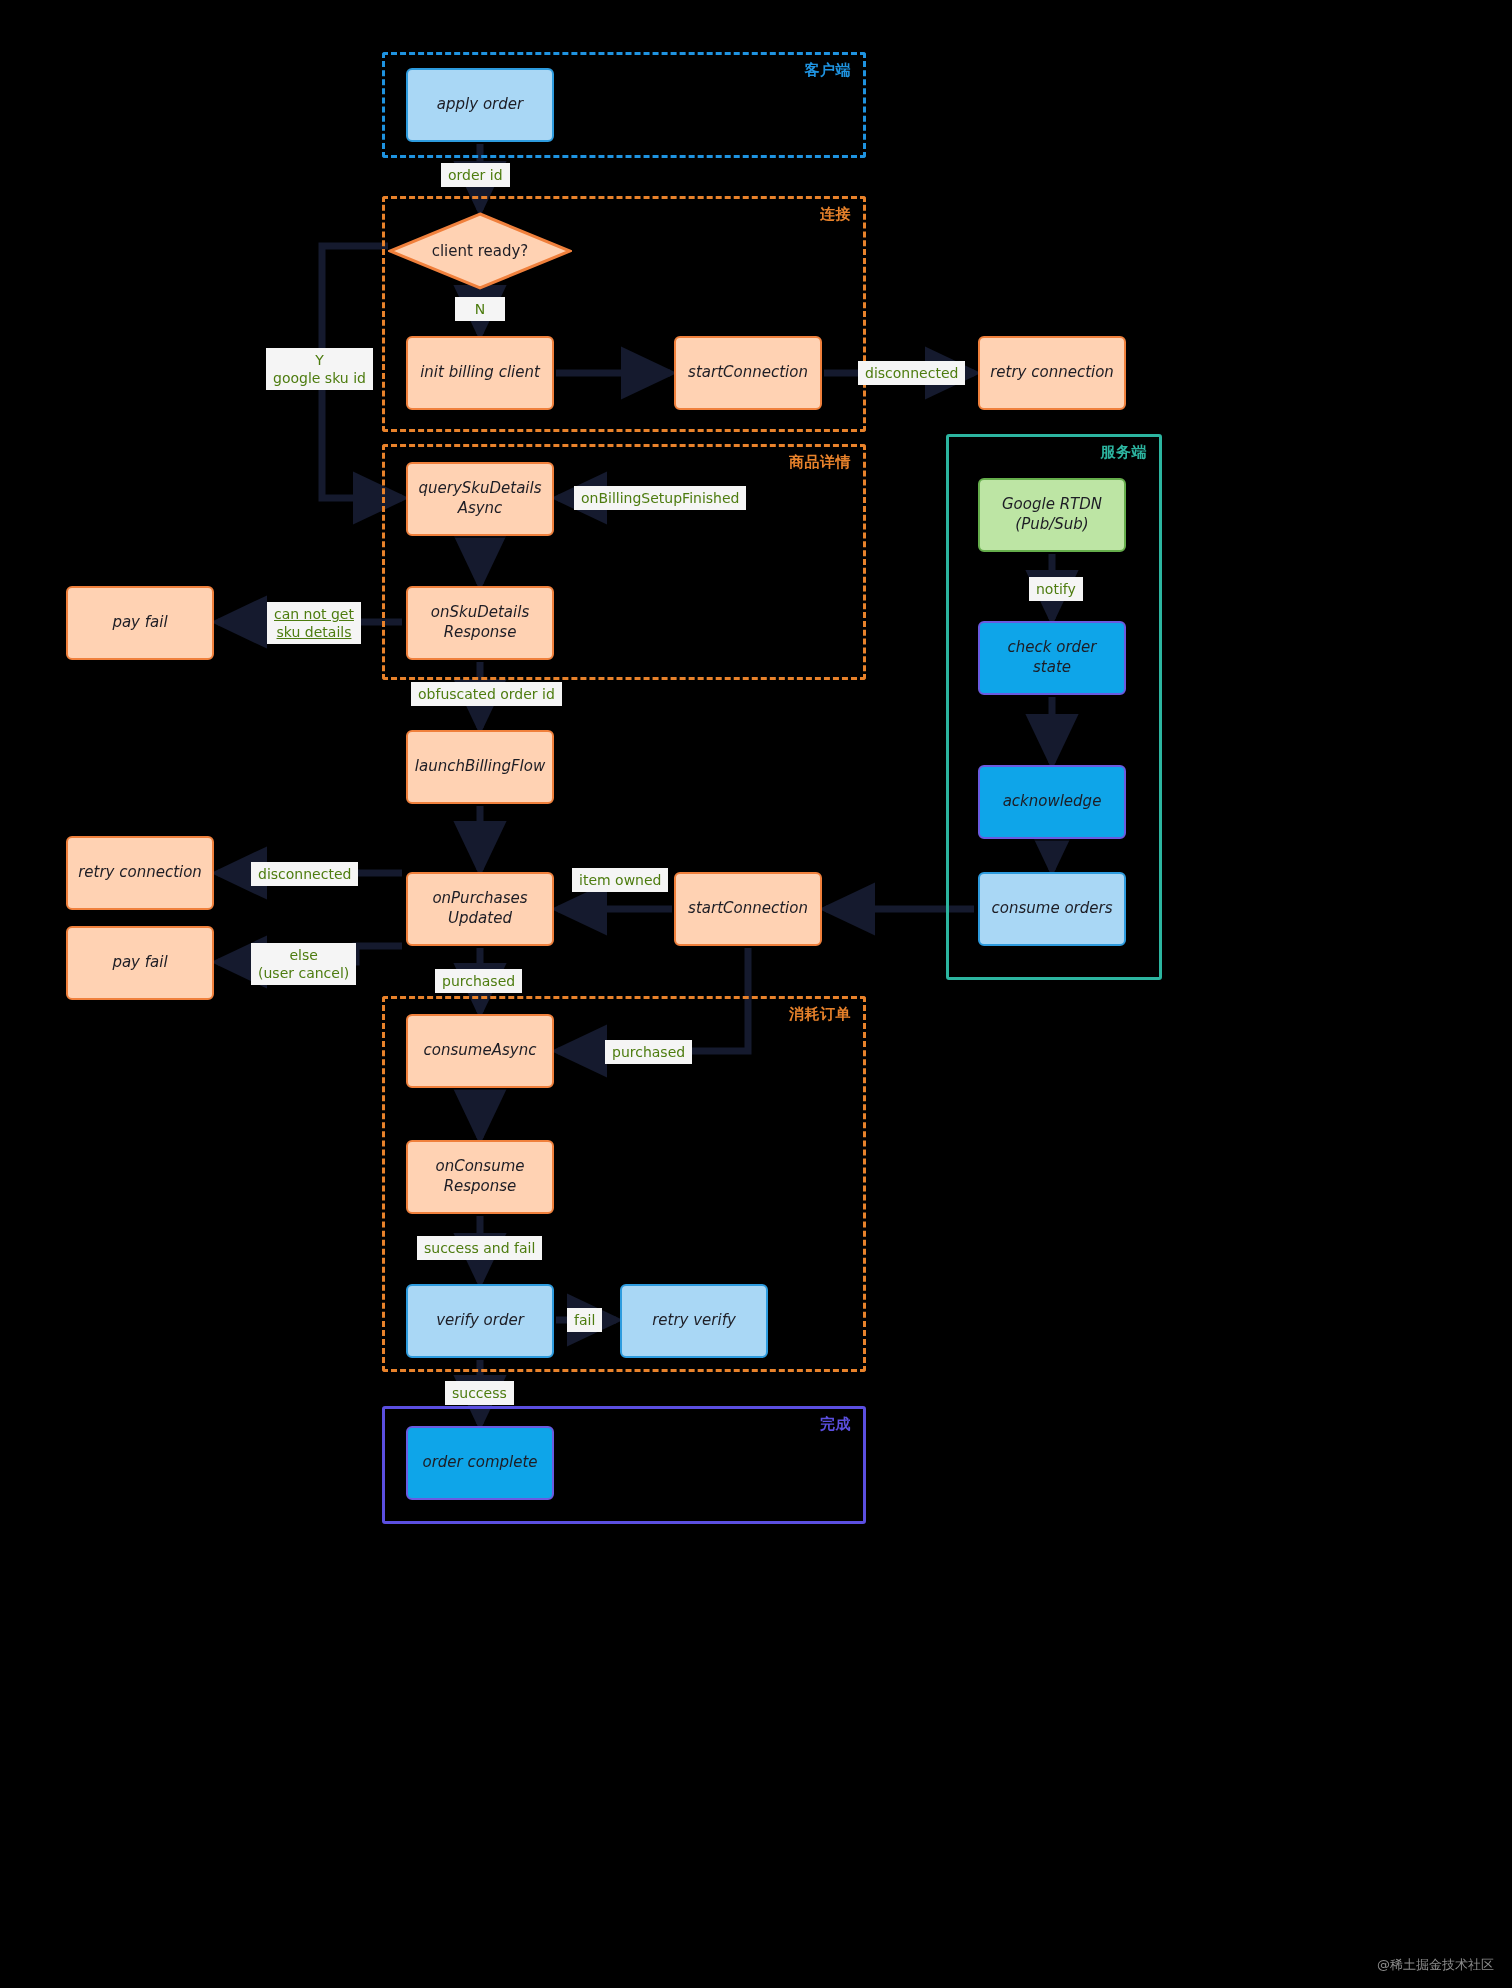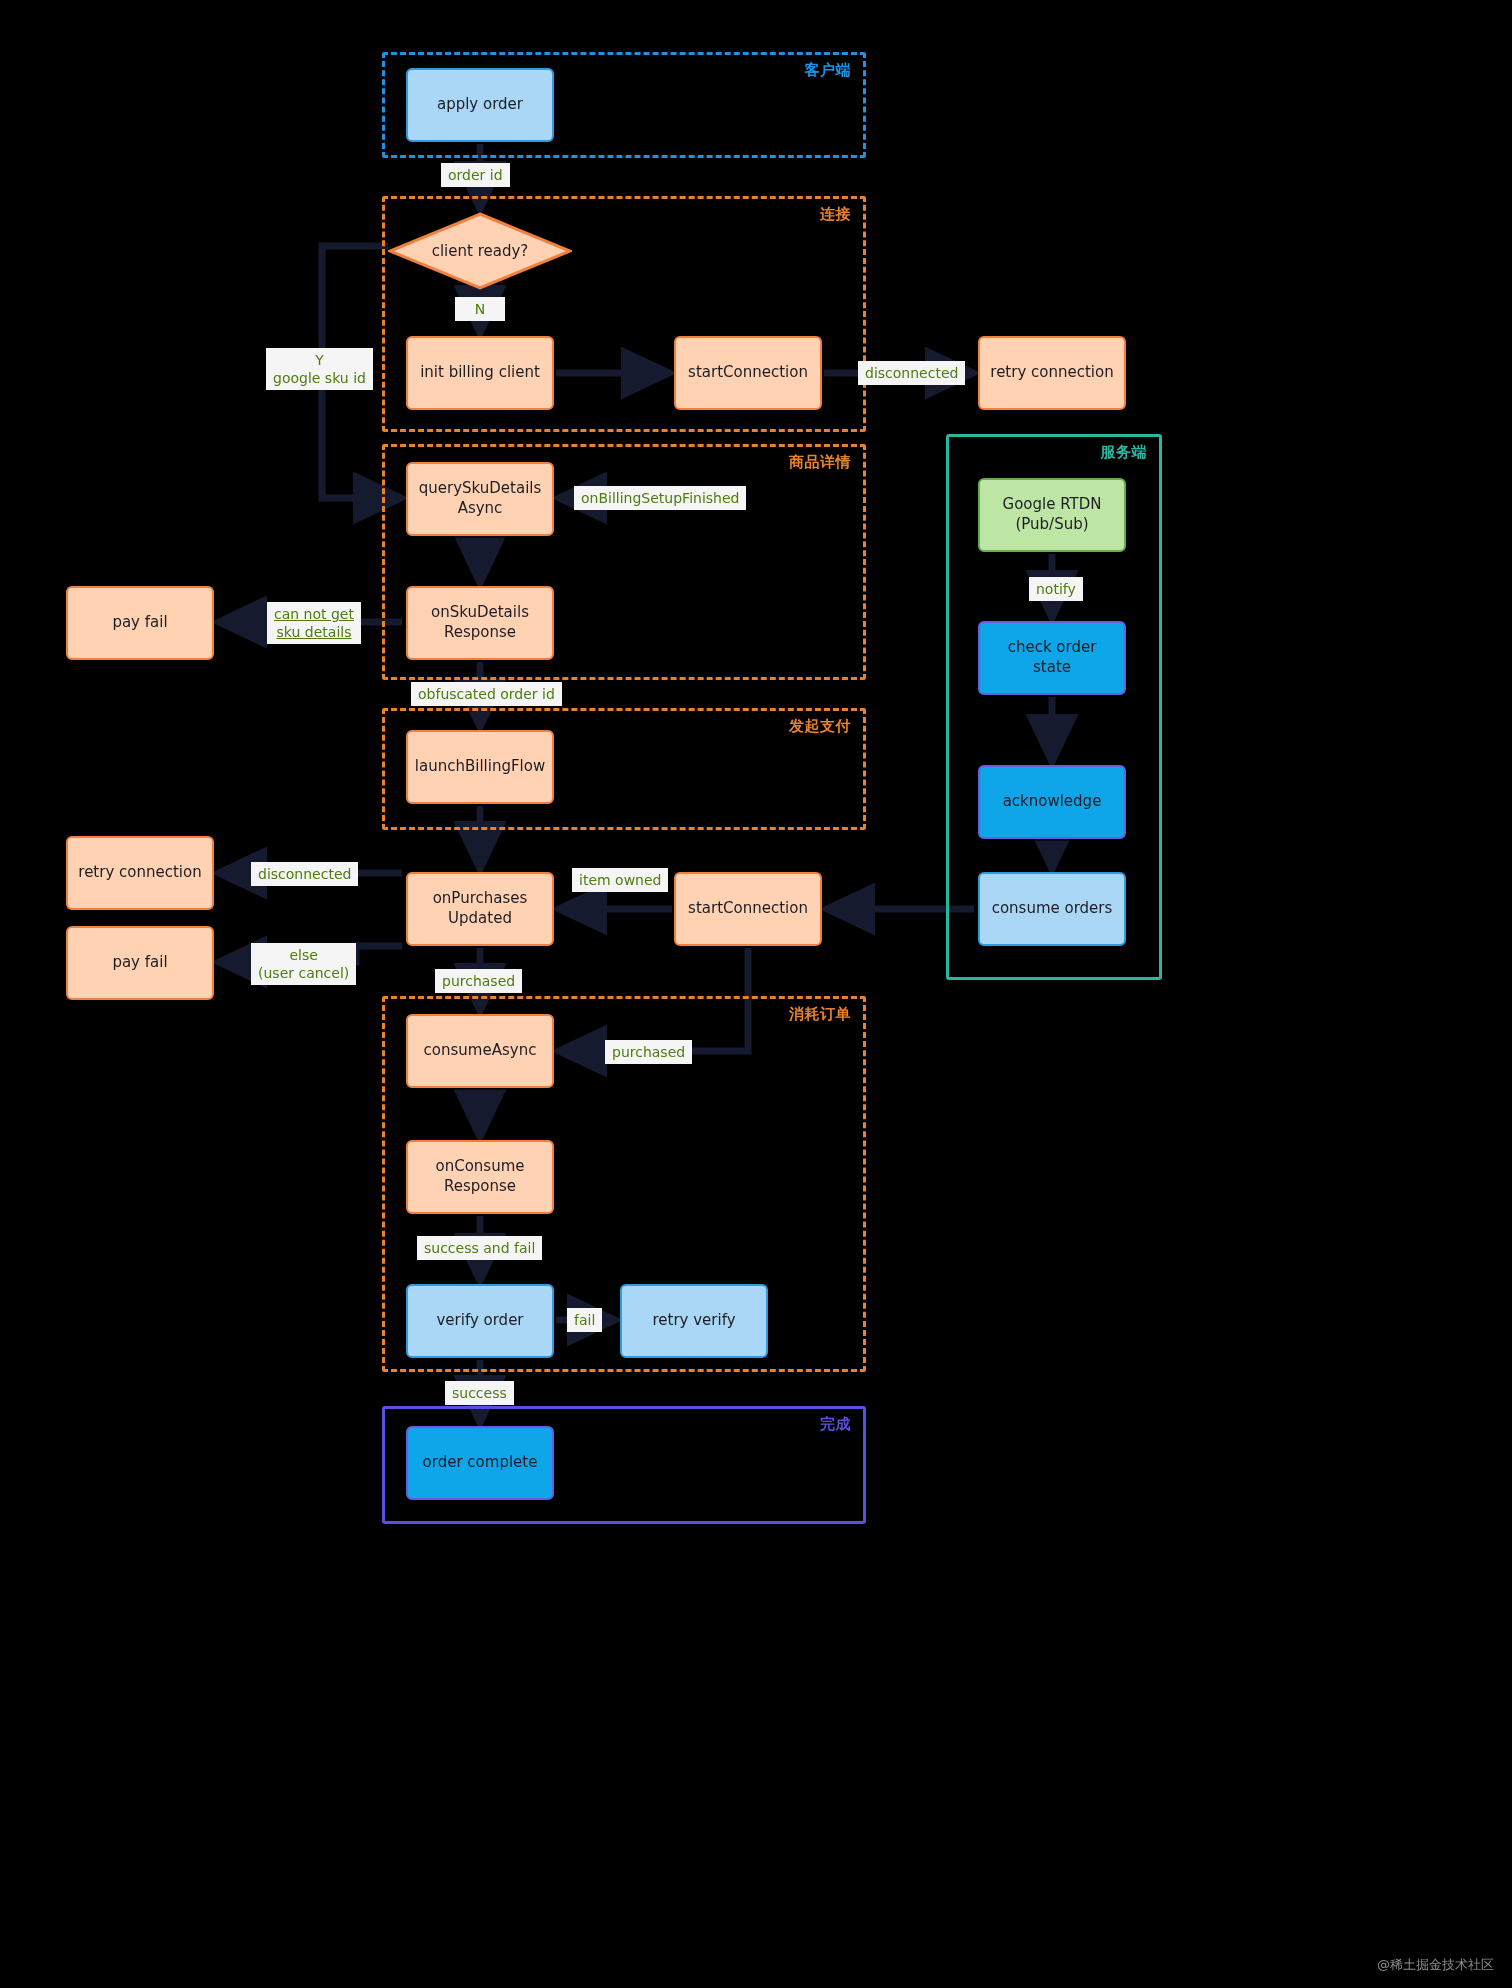--- a/index.html
+++ b/index.html
@@ -18,21 +18,21 @@
   .group-label{position:absolute;top:6px;right:12px;font-size:15px;font-weight:600;letter-spacing:.5px;}
   .blue   >.group-label{color:#1f93e0;}
   .orange >.group-label{color:#e8822b;}
   .green  >.group-label{color:#2cb5a0;}
   .purple >.group-label{color:#5b4fe0;}
 
   
   .node{position:absolute;box-sizing:border-box;display:flex;align-items:center;
         justify-content:center;text-align:center;border-radius:6px;
         font-size:15px;line-height:1.33;color:#1d1d25;padding:4px 8px;
-        box-shadow:0 2px 0 rgba(0,0,0,.55);}
+        box-shadow:0 2px 0 rgba(0,0,0,.55);font-style:italic;}
   .n-orange{background:#ffd2b3;border:2.5px solid #f0803c;}
   .n-blue  {background:#a9d7f5;border:2.5px solid #2d9bde;}
   .n-green {background:#bde5a4;border:2.5px solid #65ad4b;}
   .n-purple{background:#0ea5e9;border:2.5px solid #6a5be0;}
 
   
   .diamond{position:absolute;display:flex;align-items:center;justify-content:center;}
   .diamond .dshape{position:absolute;inset:0;}
   .diamond .dtxt{position:relative;z-index:2;font-size:15px;color:#1d1d25;}
 
@@ -108,23 +108,20 @@
   </div>
 
   <div class="group orange" style="left:382px;top:196px;width:484px;height:236px;">
     <span class="group-label">连接</span>
   </div>
 
   <div class="group orange" style="left:382px;top:444px;width:484px;height:236px;">
     <span class="group-label">商品详情</span>
   </div>
 
-  <div class="group orange" style="left:382px;top:708px;width:484px;height:122px;">
-    <span class="group-label">发起支付</span>
-  </div>
 
   <div class="group orange" style="left:382px;top:996px;width:484px;height:376px;">
     <span class="group-label">消耗订单</span>
   </div>
 
   <div class="group green" style="left:946px;top:434px;width:216px;height:546px;">
     <span class="group-label">服务端</span>
   </div>
 
   <div class="group purple" style="left:382px;top:1406px;width:484px;height:118px;">

